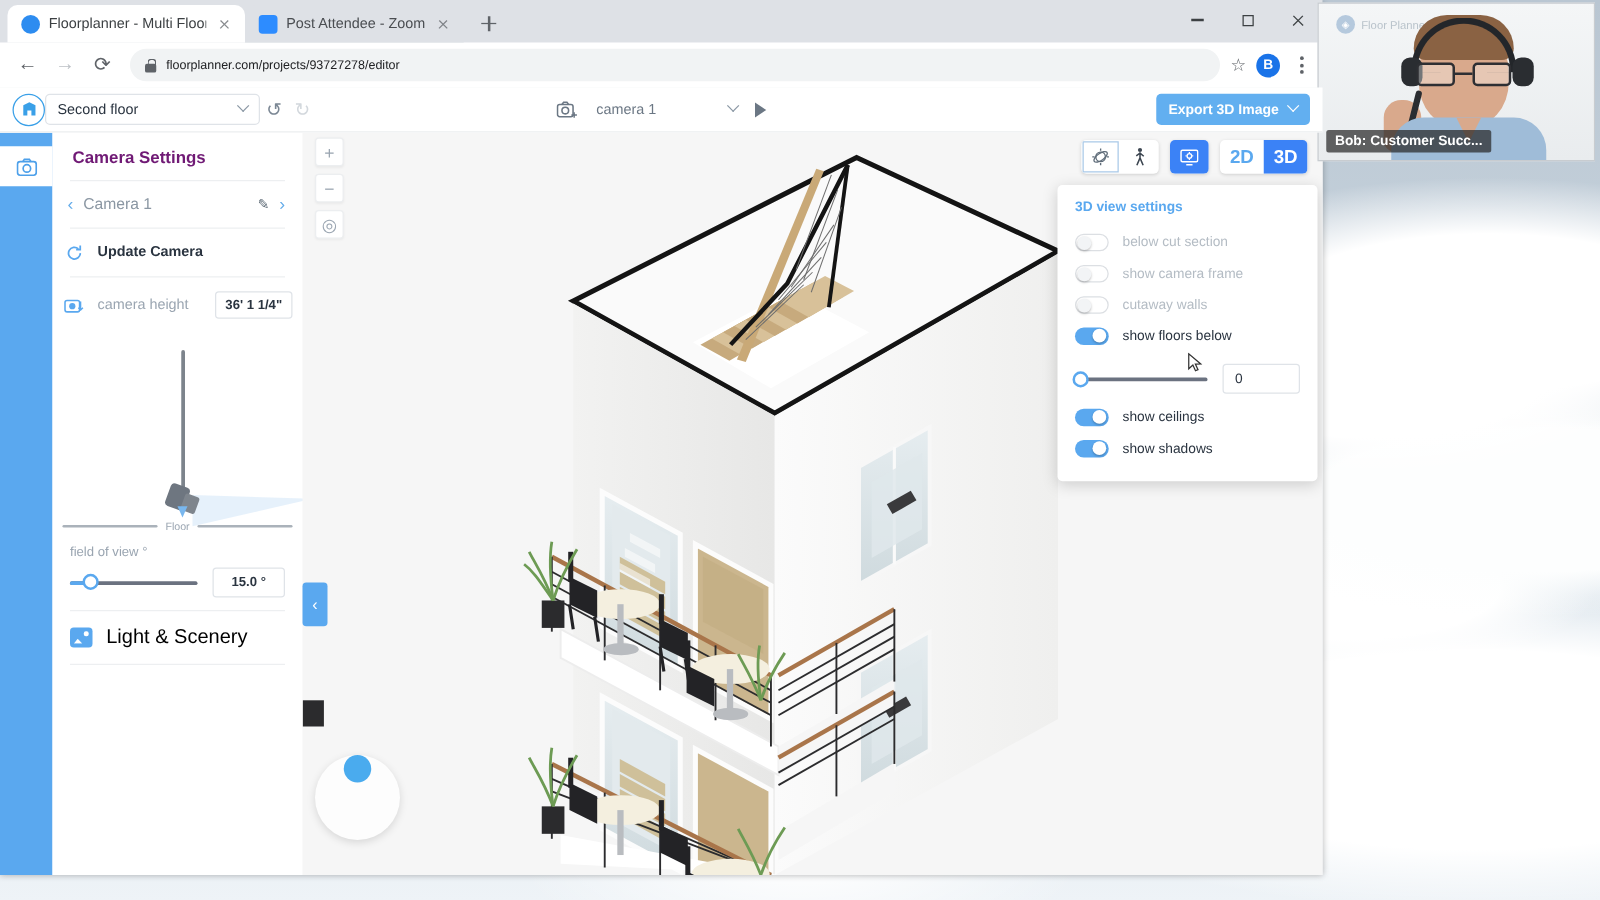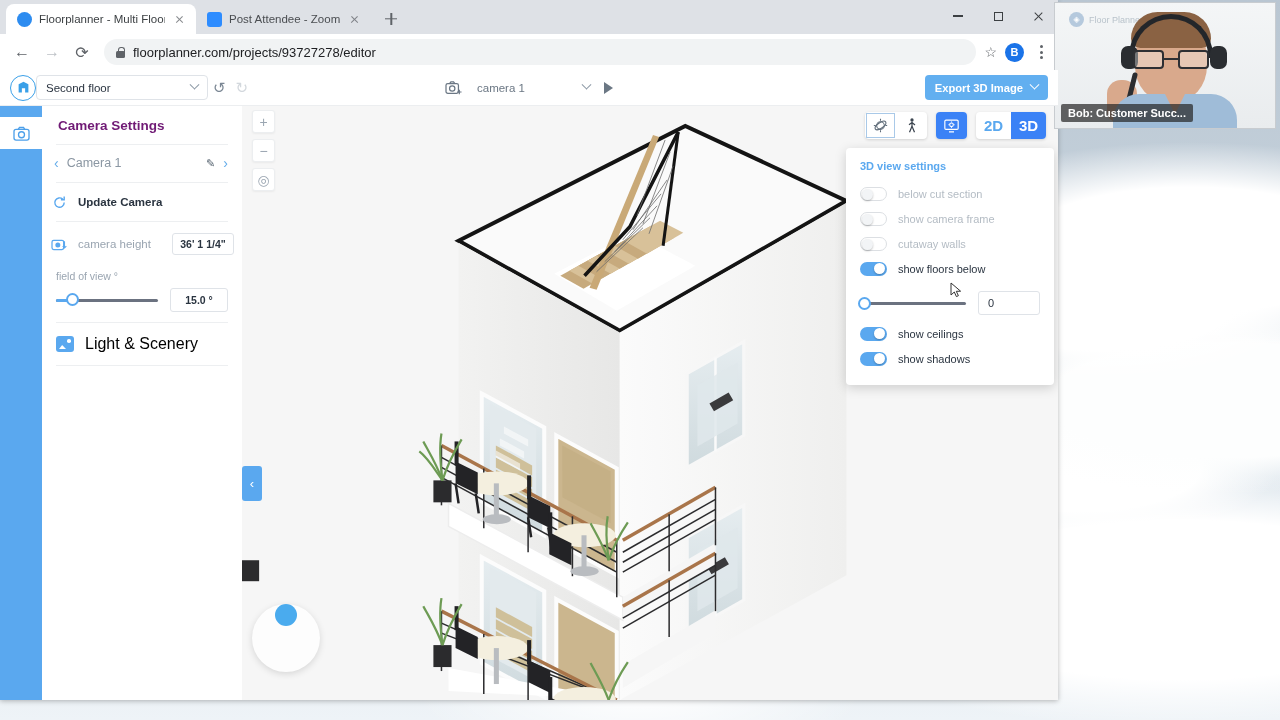--- a/index.html
+++ b/index.html
@@ -63,21 +63,21 @@
   .cl-gl { width: 11px; height: 11px; position: relative; }
   .cl-gl::before, .cl-gl::after { content:""; position:absolute; left:0; top:5px; width:11px; height:1.3px; background:#3c4043; }
   .cl-gl::before { transform: rotate(45deg);} .cl-gl::after { transform: rotate(-45deg);}
 
   
   .omnirow { height: 36px; background: #fff; display: flex; align-items: center; padding: 0 8px; gap: 2px; }
   .navbtn { width: 28px; height: 28px; display: flex; align-items: center; justify-content: center; color: #5f6368; }
   .navbtn.dim { color: #bdc1c6; }
   .urlbar {
     flex: 1; height: 26px; background: #f1f3f4; border-radius: 13px; margin: 0 6px;
-    display: flex; align-items: center; padding: 0 12px; gap: 8px; font-size: 13px; color: #202124;
+    display: flex; align-items: center; padding: 0 12px; gap: 8px; font-size: 10px; color: #202124;
   }
   .lockicon { width: 9px; height: 11px; position: relative; flex: 0 0 9px; }
   .lockicon::before { content:""; position:absolute; bottom:0; left:0; width:9px; height:6.5px; background:#5f6368; border-radius:1.5px; }
   .lockicon::after { content:""; position:absolute; top:0; left:2px; width:5px; height:6px; border:1.4px solid #5f6368; border-bottom:none; border-radius:3px 3px 0 0; }
   .star { color: #5f6368; font-size: 14px; }
   .profile-avatar {
     width: 19px; height: 19px; border-radius: 50%; background: #1a73e8; color: #fff;
     font-size: 11px; display: flex; align-items: center; justify-content: center; font-weight: bold; margin: 0 6px;
   }
   .kebab { width: 18px; display:flex; flex-direction:column; align-items:center; gap:2.5px; }
@@ -365,20 +365,32 @@
             <svg width="17" height="15" viewBox="0 0 20 18">
               <rect x="1" y="4" width="14" height="11" rx="2" fill="none" stroke="#5aa8ef" stroke-width="1.5"></rect>
               <circle cx="8" cy="9.5" r="3" fill="#5aa8ef"></circle>
               <path d="M16 5v8M13.8 11l2.2 2.2L18.2 11" fill="none" stroke="#5aa8ef" stroke-width="1.3"></path>
             </svg>
           </span>
           <span class="lbl muted">camera height</span>
           <span class="val-box">36' 1 1/4"</span>
         </div>
 
+        <div class="cam-viz">
+          <div class="pole"></div>
+          <div class="cone"></div>
+          <div class="cam-body"></div>
+          <div class="cam-lens"></div>
+          <div class="cam-arrow"></div>
+          <div class="floorline">
+            <span class="seg"></span>
+            <span class="floor-label">Floor</span>
+            <span class="seg"></span>
+          </div>
+        </div>
 
         <div class="fov-block">
           <div class="fov-label">field of view °</div>
           <div class="fov-row">
             <div class="slider-track">
               <div class="slider-fill"></div>
               <div class="slider-knob"></div>
             </div>
             <div class="fov-box">15.0 °</div>
           </div>

